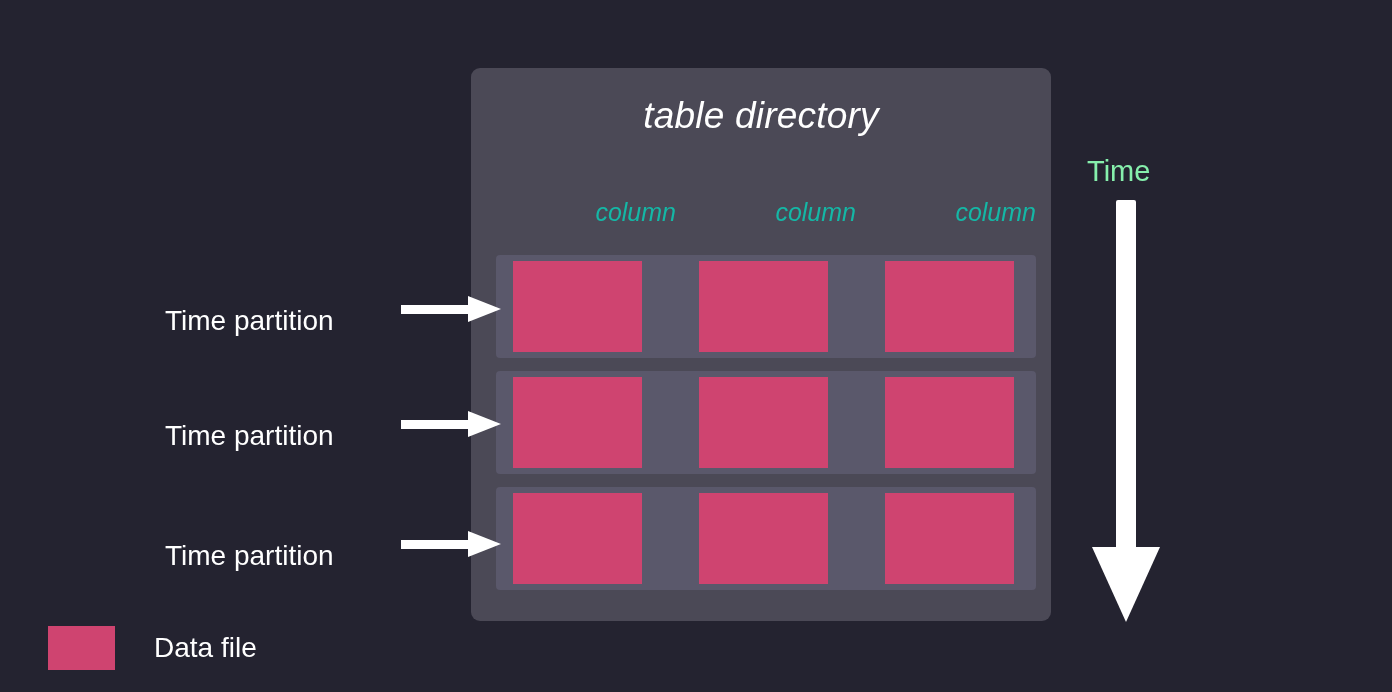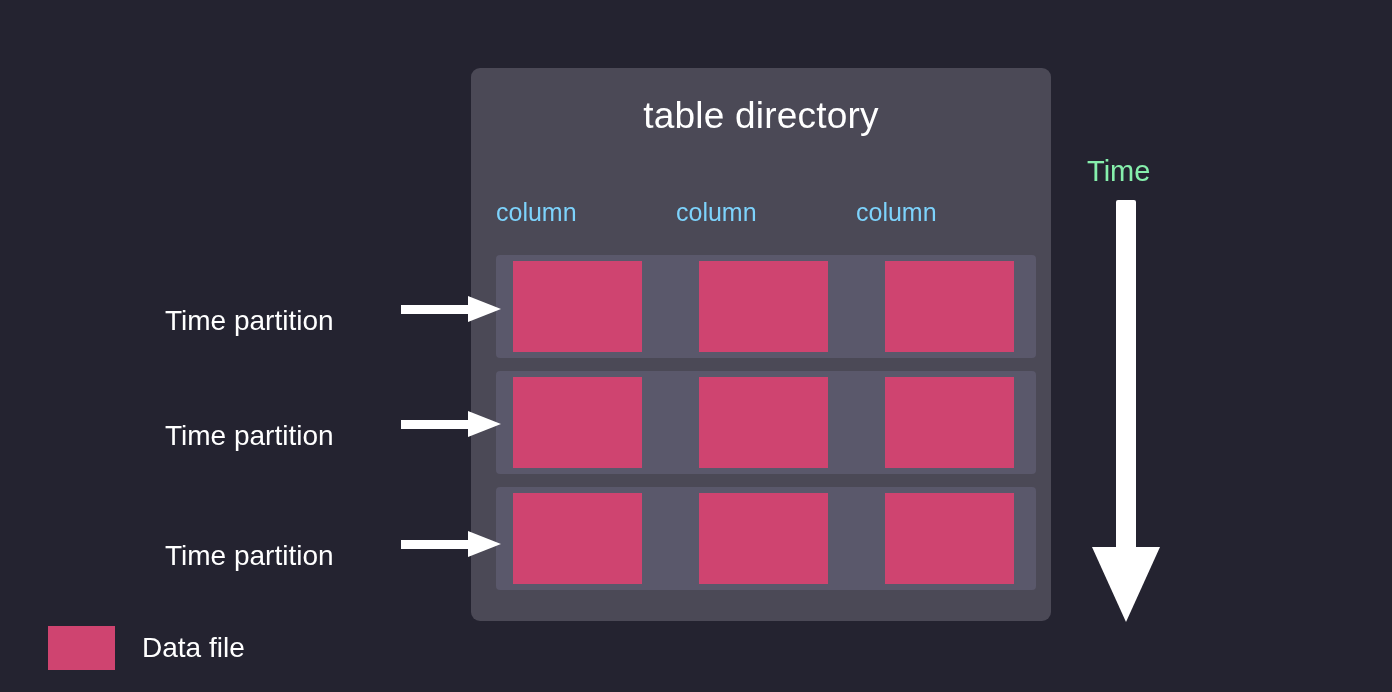--- a/index.html
+++ b/index.html
@@ -26,20 +26,21 @@
   
   .table-directory {
     position: absolute;
     left: 471px;
     top: 68px;
     width: 580px;
     height: 553px;
     background: #4b4956;
     border-radius: 9px;
     box-sizing: border-box;
+    font-style: italic;
   }
 
   .td-title {
     position: absolute;
     left: 0;
     right: 0;
     top: 26px;
     text-align: center;
     font-size: 37px;
     line-height: 44px;
@@ -52,24 +53,24 @@
   .column-headers {
     position: absolute;
     left: 25px;
     top: 95px;
     width: 540px;
     display: flex;
     flex-direction: row;
   }
   .column-header {
     flex: 1 1 0;
-    text-align: left;
+    text-align: right;
     font-size: 25px;
     line-height: 33px;
-    color: #7dd3fc;
+    color: #14b8a6;
     white-space: pre-line;
   }
 
   
   .partitions {
     position: absolute;
     left: 25px;
     top: 187px;
     width: 540px;
   }
@@ -177,20 +178,21 @@
   }
 
   
   .legend {
     position: absolute;
     left: 48px;
     top: 626px;
     display: flex;
     flex-direction: row;
     align-items: center;
+    gap: 12px;
   }
   .legend-swatch {
     width: 67px;
     height: 44px;
     background: #cf4470;
   }
   .legend-label {
     margin-left: 27px;
     font-size: 28px;
     line-height: 44px;

